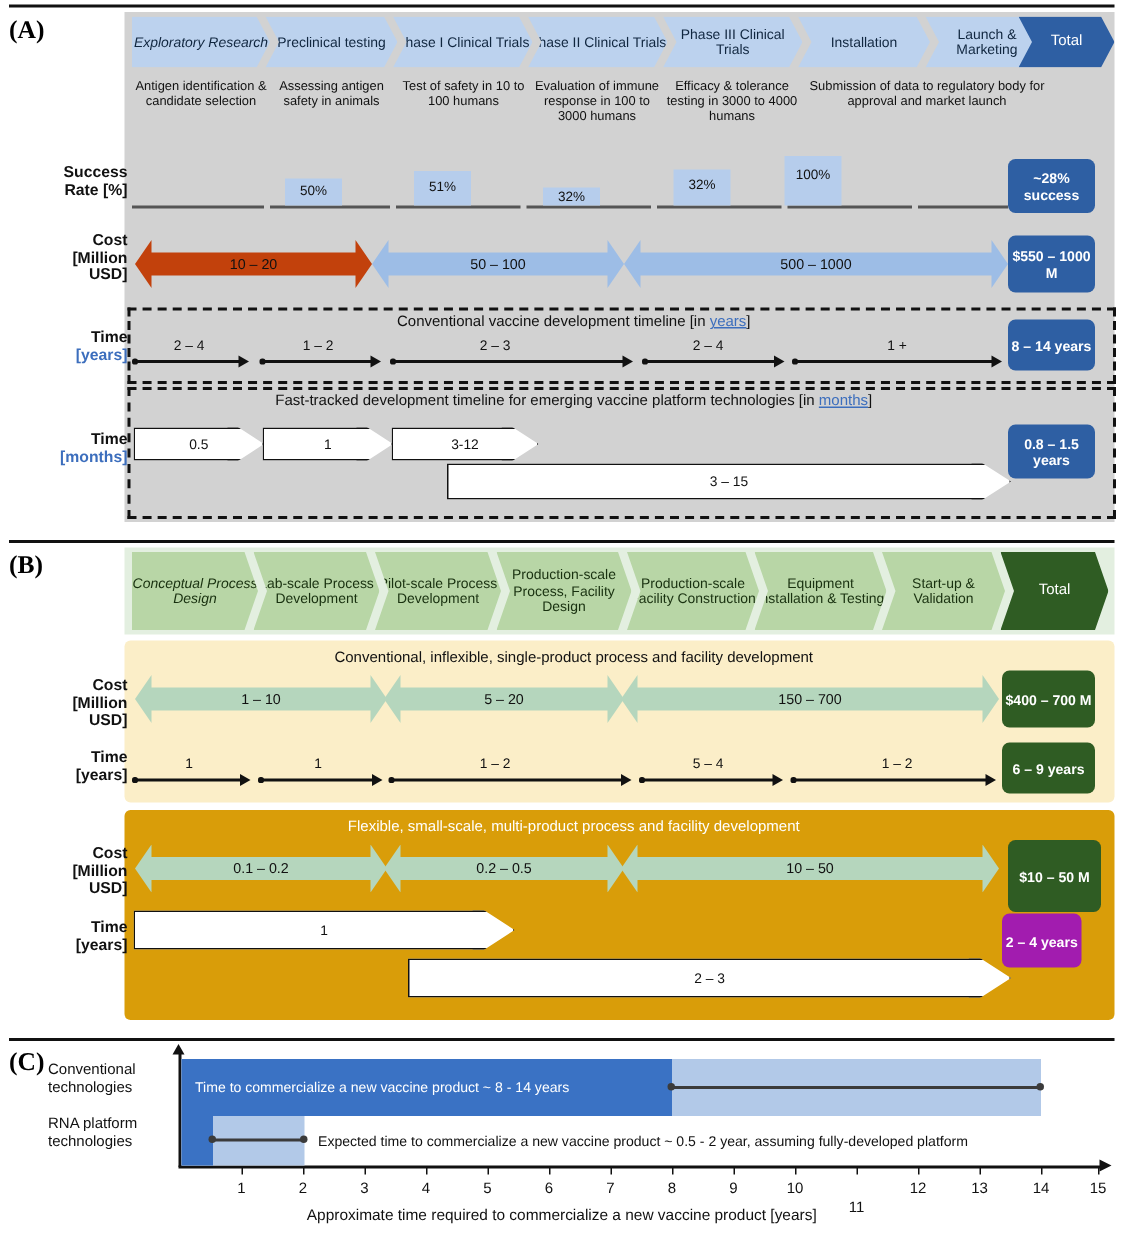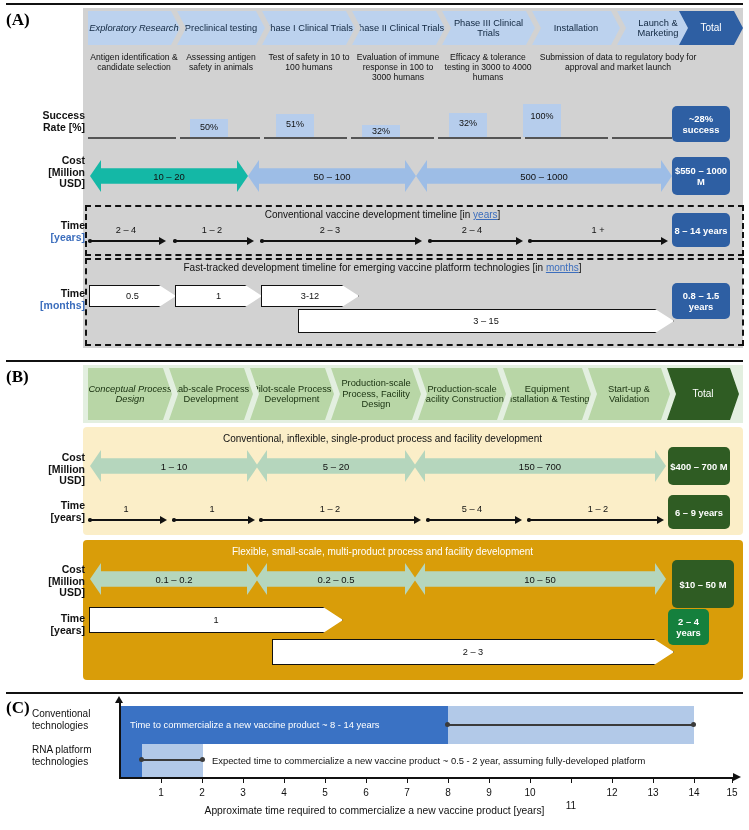--- a/index.html
+++ b/index.html
@@ -141,21 +141,21 @@
   <div class="sbar" style="left:523px;top:104px;width:38px;height:33px;"></div>
   <div class="sbar-txt" style="left:520px;top:111px;width:44px;">100%</div>
 
   <div class="badge" style="left:672px;top:106px;width:58px;height:36px;background:#2e5fa3;">~28% success</div>
 
   <div class="rowlab" style="left:26px;top:155px;width:59px;">
     <div>Cost</div>
     <div>[Million</div>
     <div>USD]</div>
   </div>
-  <div class="darrow" style="left:90px;top:160px;width:158px;height:32px;background:#14b8a6;">10 – 20</div>
+  <div class="darrow" style="left:90px;top:160px;width:158px;height:32px;background:#c2410c;">10 – 20</div>
   <div class="darrow" style="left:248px;top:160px;width:168px;height:32px;background:#9dbde6;">50 – 100</div>
   <div class="darrow" style="left:416px;top:160px;width:256px;height:32px;background:#9dbde6;">500 – 1000</div>
   <div class="badge" style="left:672px;top:157px;width:58px;height:38px;background:#2e5fa3;">$550 – 1000 M</div>
 
   <div class="dashbox" style="left:85px;top:205px;width:655px;height:47px;"></div>
   <div class="banner" style="left:95px;top:209px;width:575px;">
     <span>Conventional vaccine development timeline [in </span><span class="uline">years</span><span>]</span>
   </div>
   <div class="rowlab" style="left:30px;top:220px;width:55px;">
     <div>Time</div>
@@ -306,21 +306,21 @@
   <div class="rowlab" style="left:30px;top:258px;width:55px;">
     <div>Time</div>
     <div>[years]</div>
   </div>
   <div class="warrow" style="left:89px;top:252px;width:252px;height:24px;
               -webkit-clip-path:polygon(0 0,89% 0,89% -20%,100% 50%,89% 120%,89% 100%,0 100%);
               clip-path:polygon(0 0,89% 0,89% -20%,100% 50%,89% 120%,89% 100%,0 100%);">1</div>
   <div class="warrow" style="left:272px;top:284px;width:400px;height:24px;
               -webkit-clip-path:polygon(0 0,93% 0,93% -20%,100% 50%,93% 120%,93% 100%,0 100%);
               clip-path:polygon(0 0,93% 0,93% -20%,100% 50%,93% 120%,93% 100%,0 100%);">2 – 3</div>
-  <div class="badge" style="left:668px;top:254px;width:41px;height:36px;background:#15803d;">2 – 4 years</div>
+  <div class="badge" style="left:668px;top:254px;width:53px;height:36px;background:#a21caf;">2 – 4 years</div>
 </div>
 
 <div class="panel" style="top:688px;height:142px;">
   <div class="rule" style="top:4px;"></div>
   <div class="plabel" style="left:6px;top:10px;">(C)</div>
 
   <div class="ylab" style="left:32px;top:20px;width:86px;">
     <span>Conventional technologies</span>
   </div>
   <div class="ylab" style="left:32px;top:56px;width:86px;">

